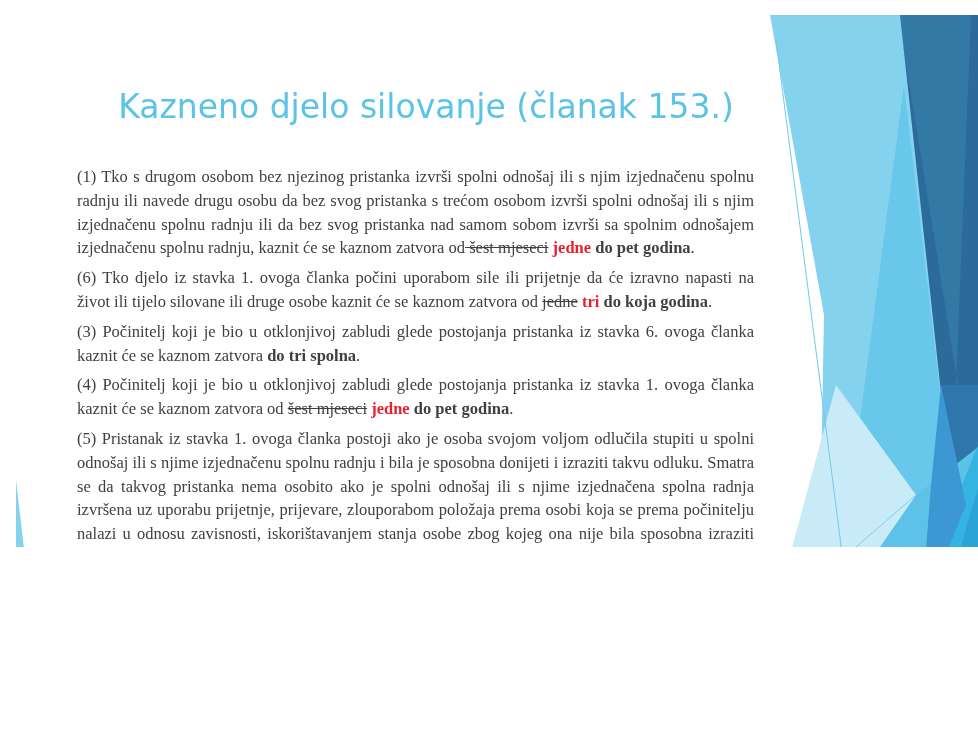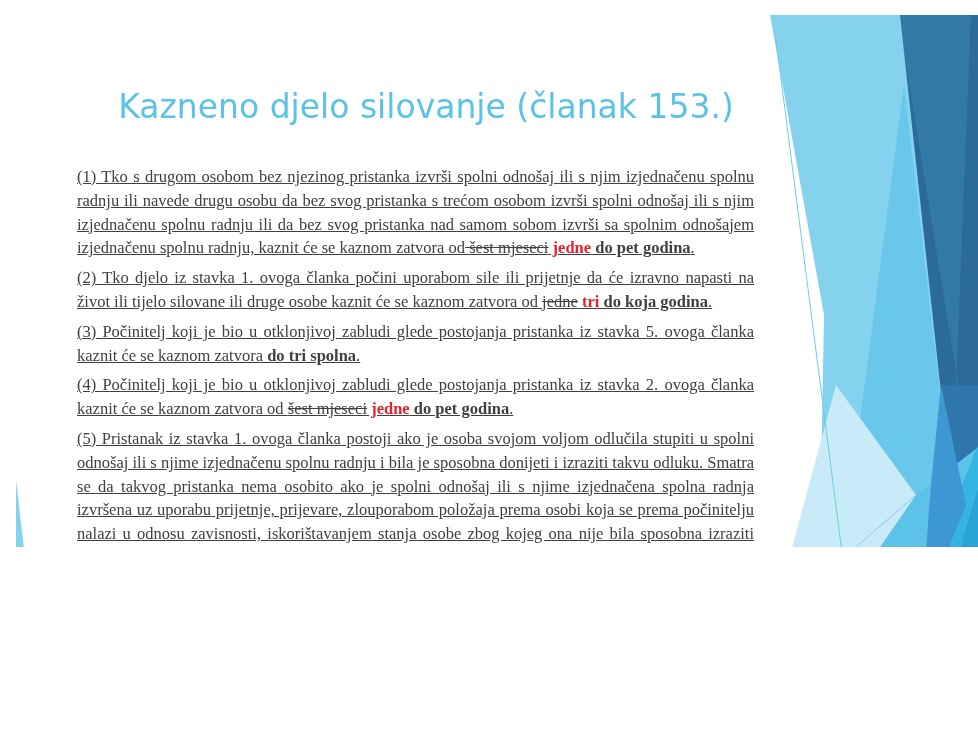--- a/index.html
+++ b/index.html
@@ -43,21 +43,20 @@
     .body-text {
       position: absolute;
       left: 61px;
       top: 150px;
       width: 677px;
       font-family: "Liberation Serif", serif;
       font-size: 16.5px;
       line-height: 23.8px;
       color: #404040;
       text-align: justify;
-      text-decoration: underline;
     }
     .para {
       margin: 0 0 6px 0;
     }
     .strike {
       text-decoration: line-through;
     }
     .red {
       color: #e8212e;
       font-weight: bold;
@@ -106,27 +105,27 @@
     <line x1="600" y1="740" x2="900" y2="480" stroke="#7fd0ee" stroke-width="1"></line>
   </svg>
 
   <div class="title">Kazneno djelo silovanje (članak 153.)</div>
 
   <div class="body-text">
     <p class="para">
       <span>(1) Tko s drugom osobom bez njezinog pristanka izvrši spolni odnošaj ili s njim izjednačenu spolnu radnju ili navede drugu osobu da bez svog pristanka s trećom osobom izvrši spolni odnošaj ili s njim izjednačenu spolnu radnju ili da bez svog pristanka nad samom sobom izvrši sa spolnim odnošajem izjednačenu spolnu radnju, kaznit će se kaznom zatvora od</span><span class="strike"> šest mjeseci</span><span class="red"> jedne</span><span class="bold"> do pet godina</span><span>.</span>
     </p>
     <p class="para">
-      <span>(2) Tko djelo iz stavka 1. ovoga članka počini uporabom sile ili prijetnje da će izravno napasti na život ili tijelo silovane ili druge osobe kaznit će se kaznom zatvora od </span><span class="strike">jedne</span><span class="red"> tri</span><span class="bold"> do koja godina</span><span>.</span>
+      <span>(6) Tko djelo iz stavka 1. ovoga članka počini uporabom sile ili prijetnje da će izravno napasti na život ili tijelo silovane ili druge osobe kaznit će se kaznom zatvora od </span><span class="strike">jedne</span><span class="red"> tri</span><span class="bold"> do koja godina</span><span>.</span>
     </p>
     <p class="para">
-      <span>(3) Počinitelj koji je bio u otklonjivoj zabludi glede postojanja pristanka iz stavka 5. ovoga članka kaznit će se kaznom zatvora </span><span class="bold">do tri spolna</span><span>.</span>
+      <span>(3) Počinitelj koji je bio u otklonjivoj zabludi glede postojanja pristanka iz stavka 6. ovoga članka kaznit će se kaznom zatvora </span><span class="bold">do tri spolna</span><span>.</span>
     </p>
     <p class="para">
-      <span>(4) Počinitelj koji je bio u otklonjivoj zabludi glede postojanja pristanka iz stavka 2. ovoga članka kaznit će se kaznom zatvora od </span><span class="strike">šest mjeseci</span><span class="red"> jedne</span><span class="bold"> do pet godina</span><span>.</span>
+      <span>(4) Počinitelj koji je bio u otklonjivoj zabludi glede postojanja pristanka iz stavka 1. ovoga članka kaznit će se kaznom zatvora od </span><span class="strike">šest mjeseci</span><span class="red"> jedne</span><span class="bold"> do pet godina</span><span>.</span>
     </p>
     <p class="para">
       <span>(5) Pristanak iz stavka 1. ovoga članka postoji ako je osoba svojom voljom odlučila stupiti u spolni odnošaj ili s njime izjednačenu spolnu radnju i bila je sposobna donijeti i izraziti takvu odluku. Smatra se da takvog pristanka nema osobito ako je spolni odnošaj ili s njime izjednačena spolna radnja izvršena uz uporabu prijetnje, prijevare, zlouporabom položaja prema osobi koja se prema počinitelju nalazi u odnosu zavisnosti, iskorištavanjem stanja osobe zbog kojeg ona nije bila sposobna izraziti svoje odbijanje, ili nad osobom kojoj je protupravno oduzeta sloboda.</span>
     </p>
   </div>
 
   <div class="page-num">9</div>
 </div>
 
 </body></html>

